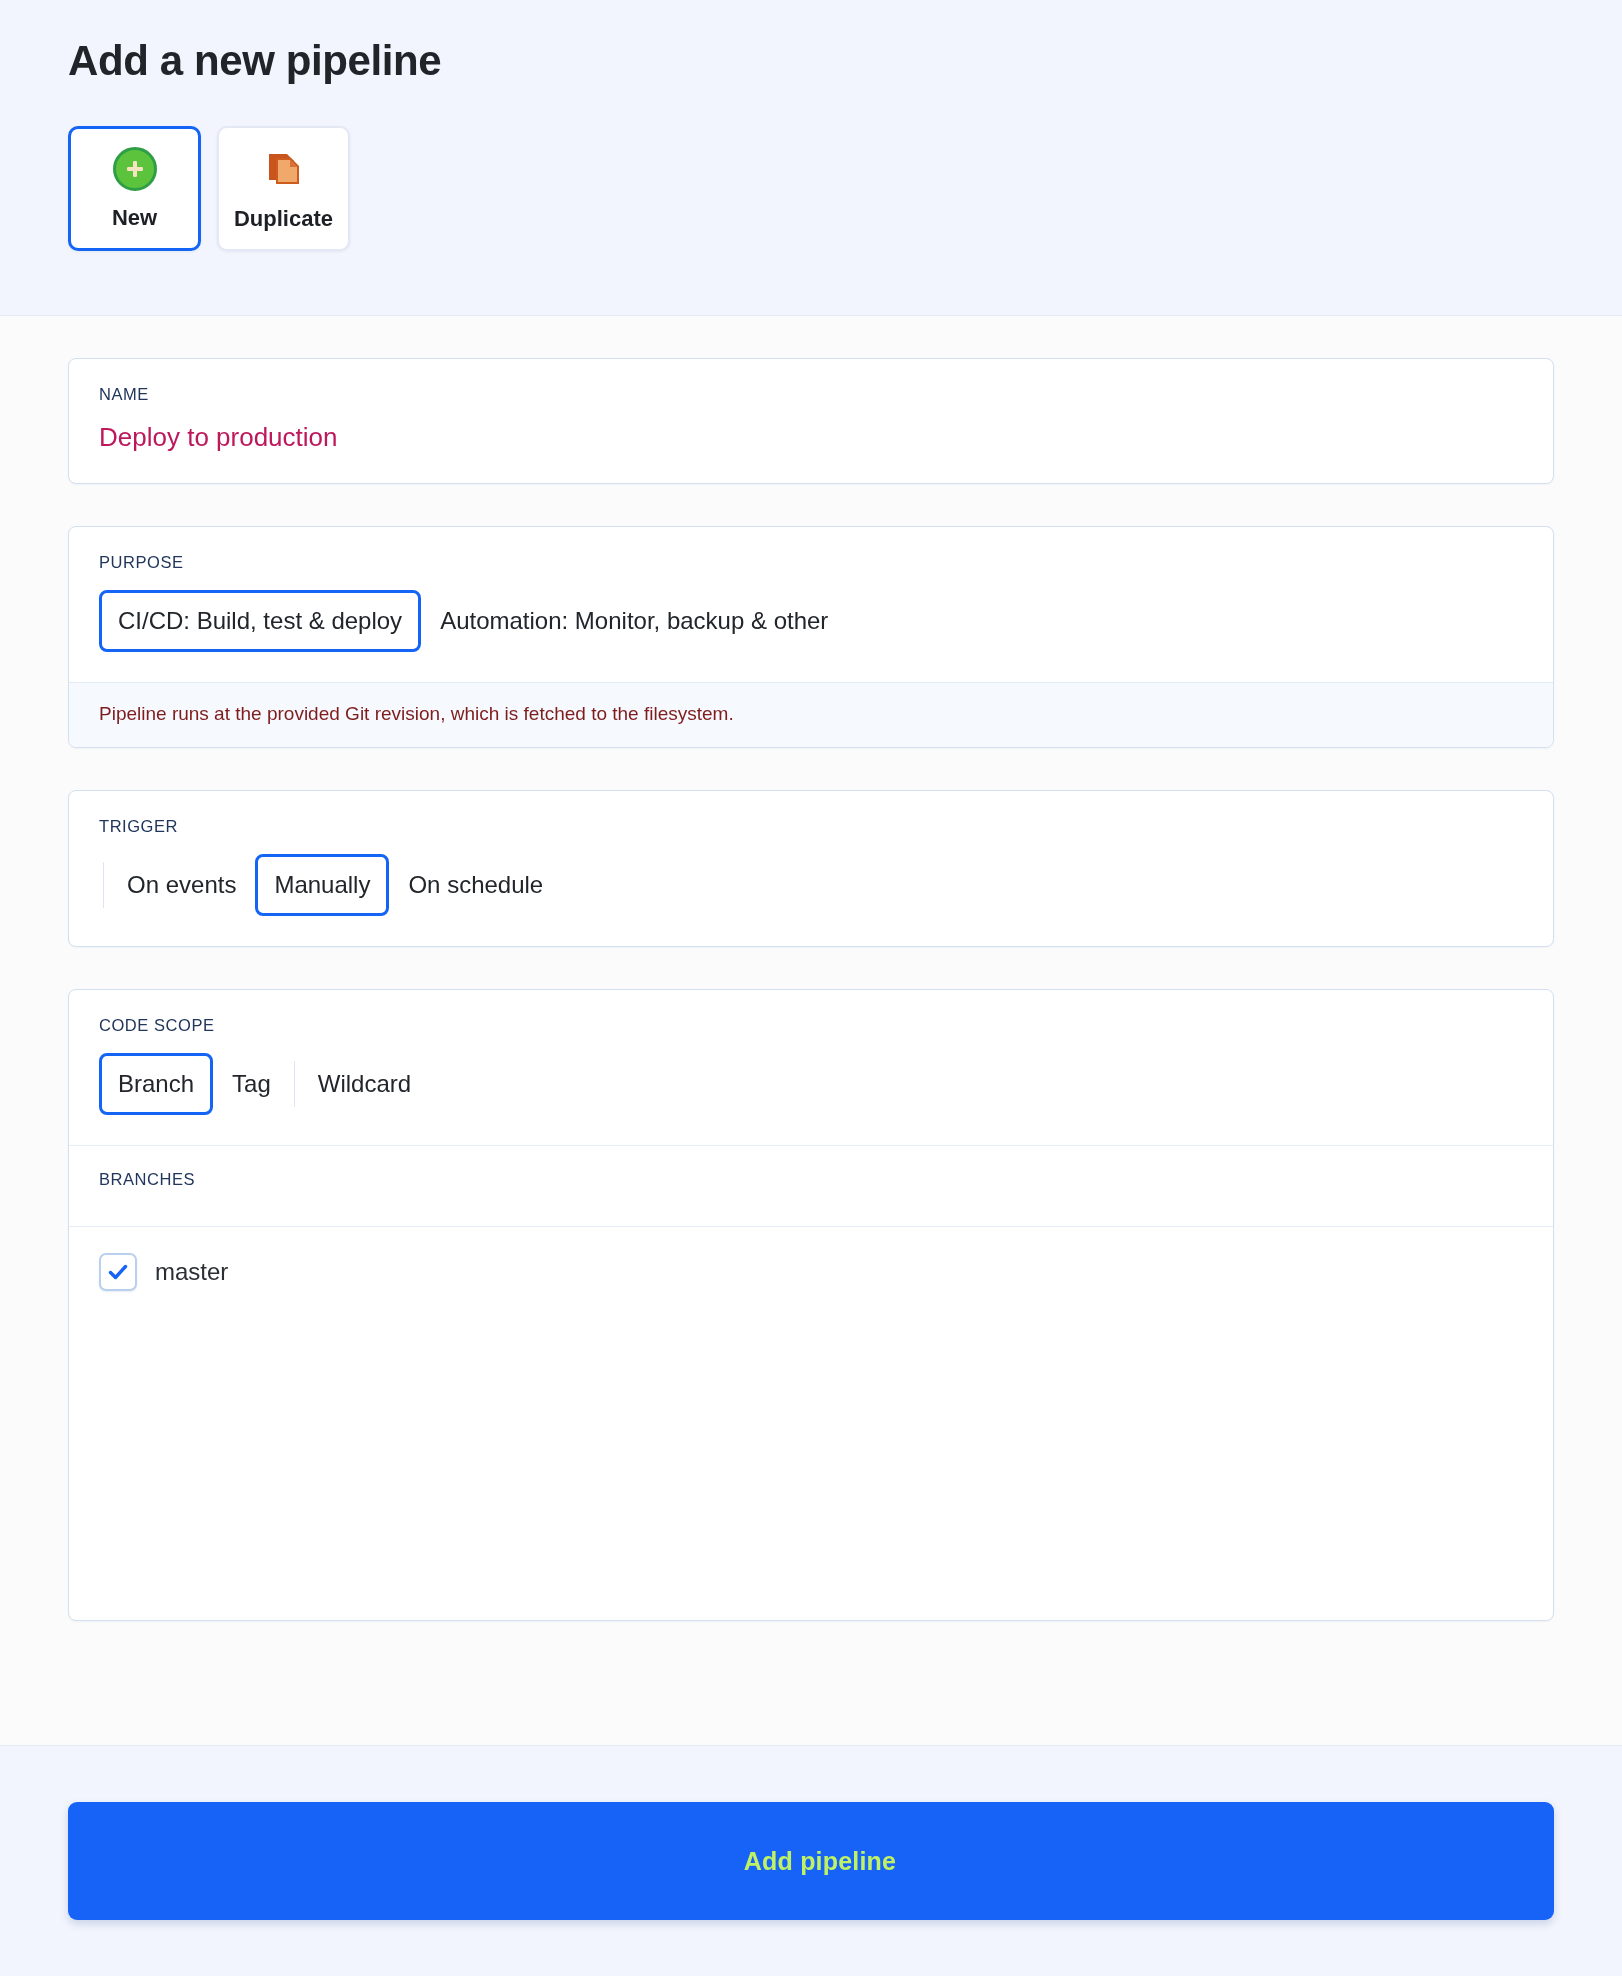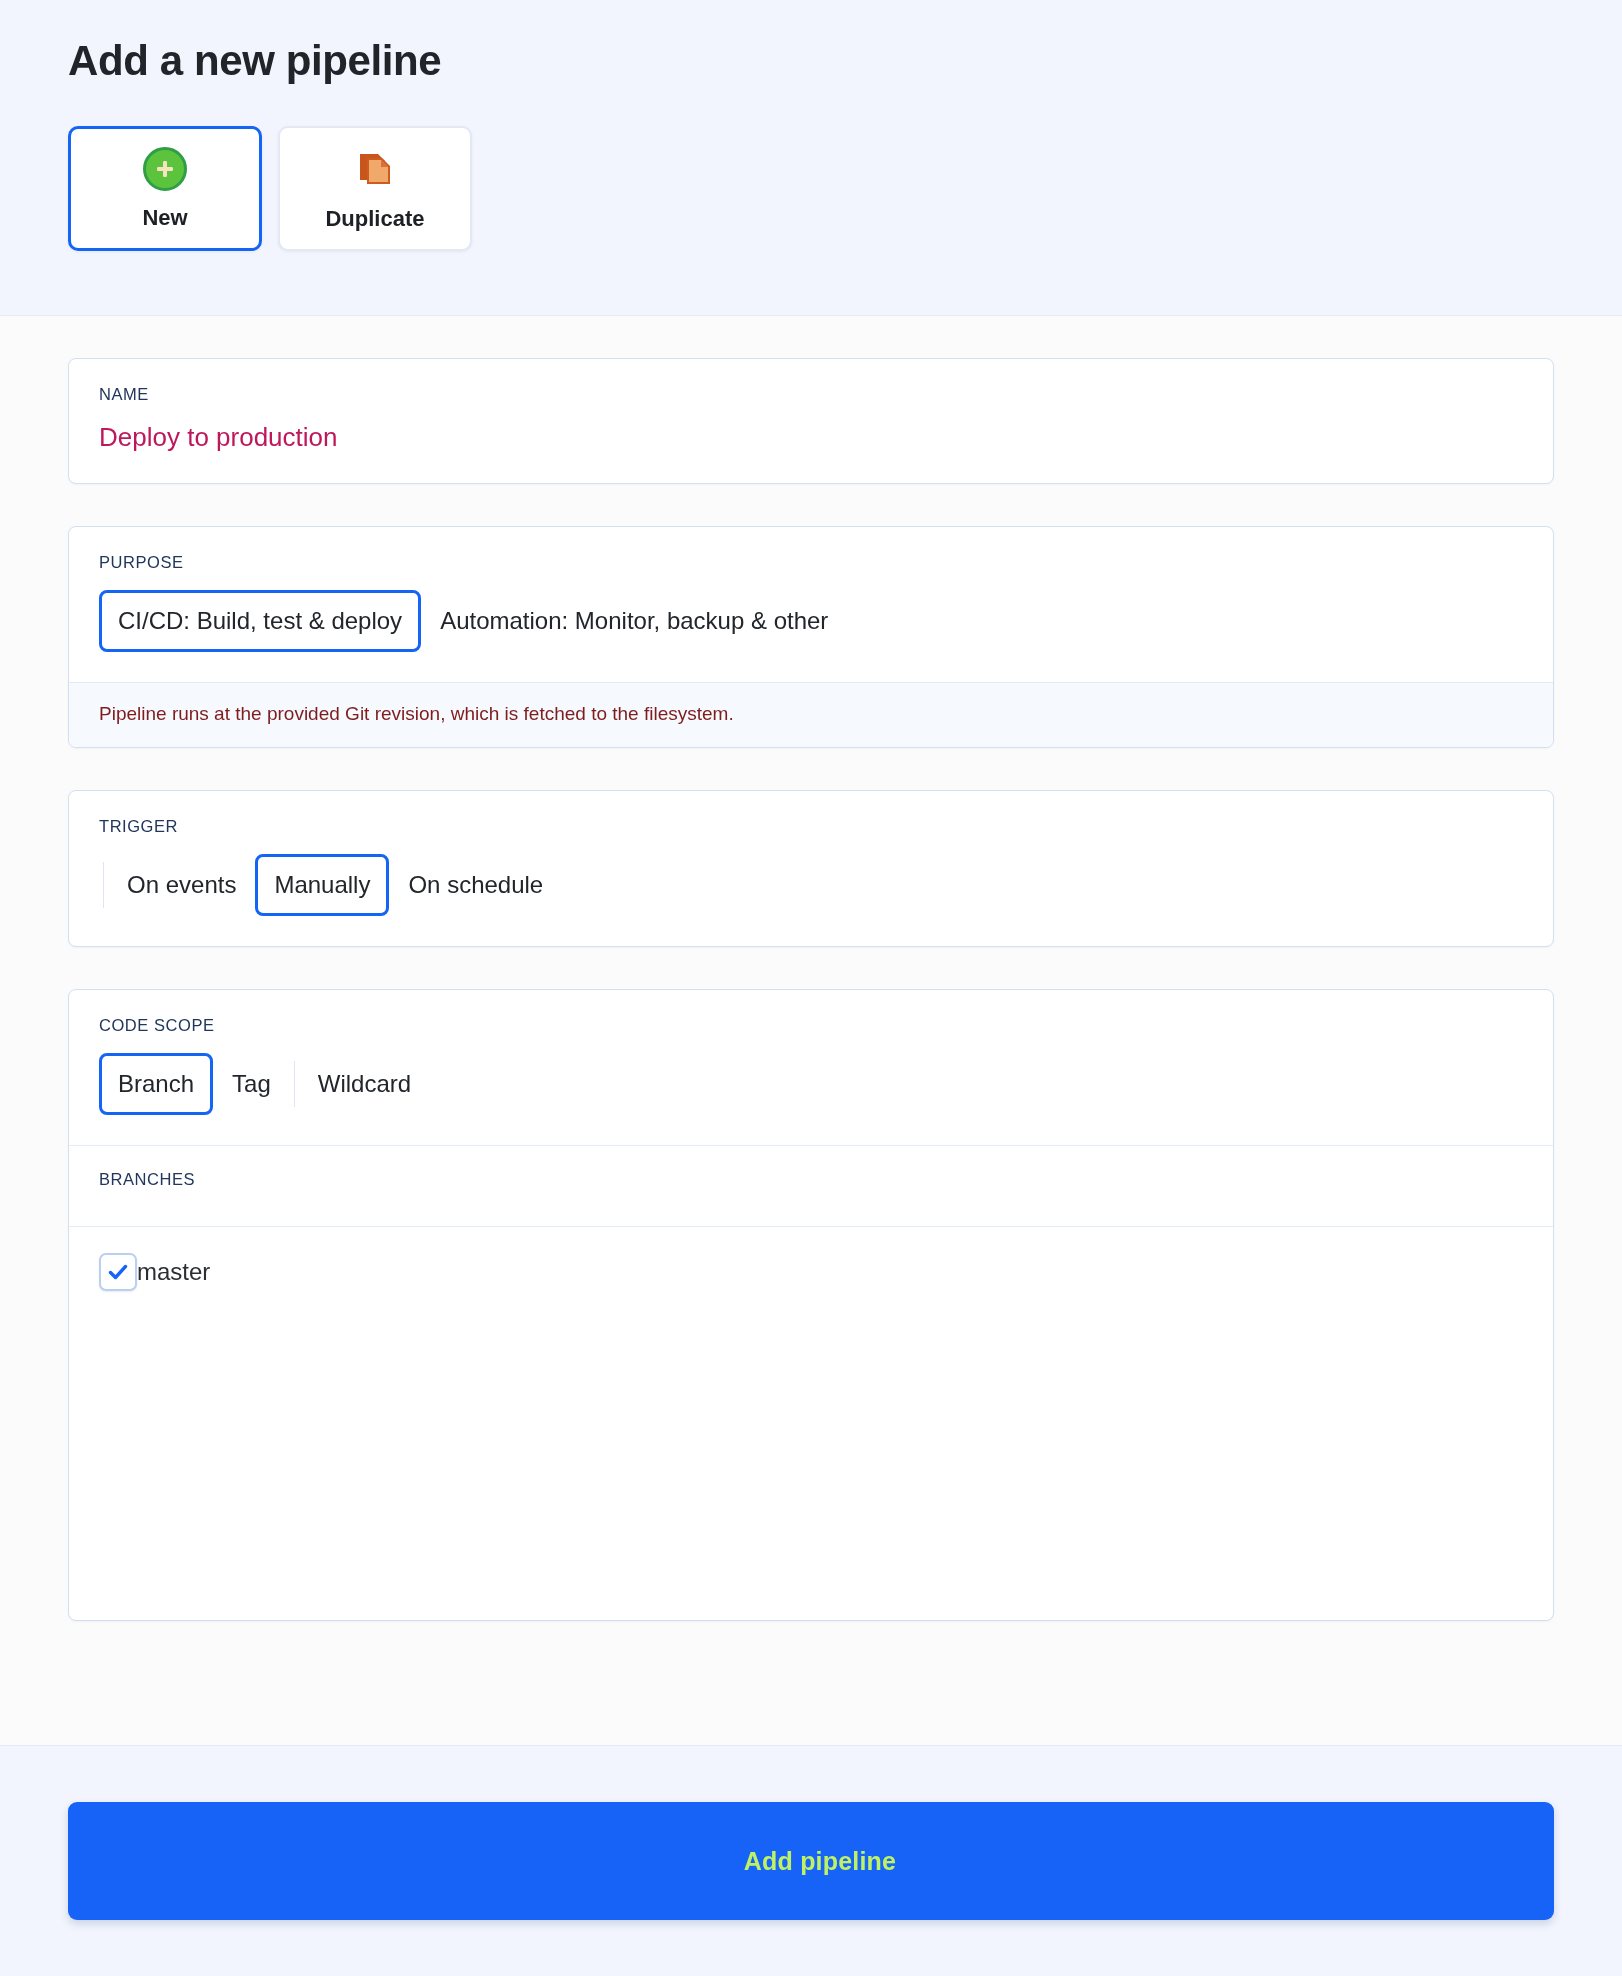--- a/index.html
+++ b/index.html
@@ -28,21 +28,21 @@
     letter-spacing: -0.4px;
     margin: 0 0 0 68px;
     line-height: 1.2;
   }
   .mode-cards {
     display: flex;
     gap: 16px;
     margin: 40px 0 0 68px;
   }
   .mode-card {
-    width: 194px;
+    width: 133px;
     height: 125px;
     background: #ffffff;
     border-radius: 10px;
     display: flex;
     flex-direction: column;
     align-items: center;
     justify-content: center;
     gap: 14px;
     cursor: pointer;
     box-shadow: 0 1px 3px rgba(40,60,110,0.07);
@@ -134,20 +134,21 @@
     padding: 24px 30px 22px 30px;
   }
   .branch-list {
     border-top: 1px solid #e4ecf7;
     padding: 26px 30px 30px 30px;
     height: 394px;
   }
   .branch-item {
     display: flex;
     align-items: center;
+    gap: 18px;
   }
   .checkbox {
     width: 38px; height: 38px;
     border: 2px solid #b9d0ef;
     border-radius: 7px;
     background: #ffffff;
     display: flex; align-items: center; justify-content: center;
     cursor: pointer;
     box-shadow: 0 1px 2px rgba(40,70,130,0.10);
     flex: none;

